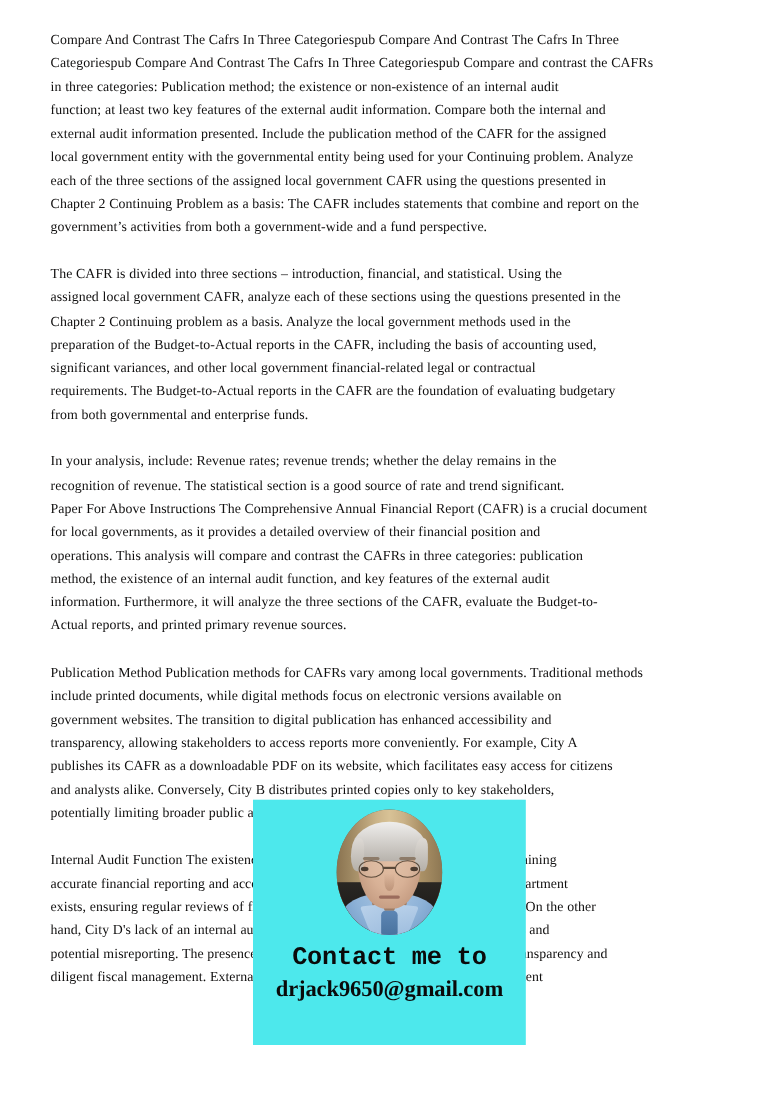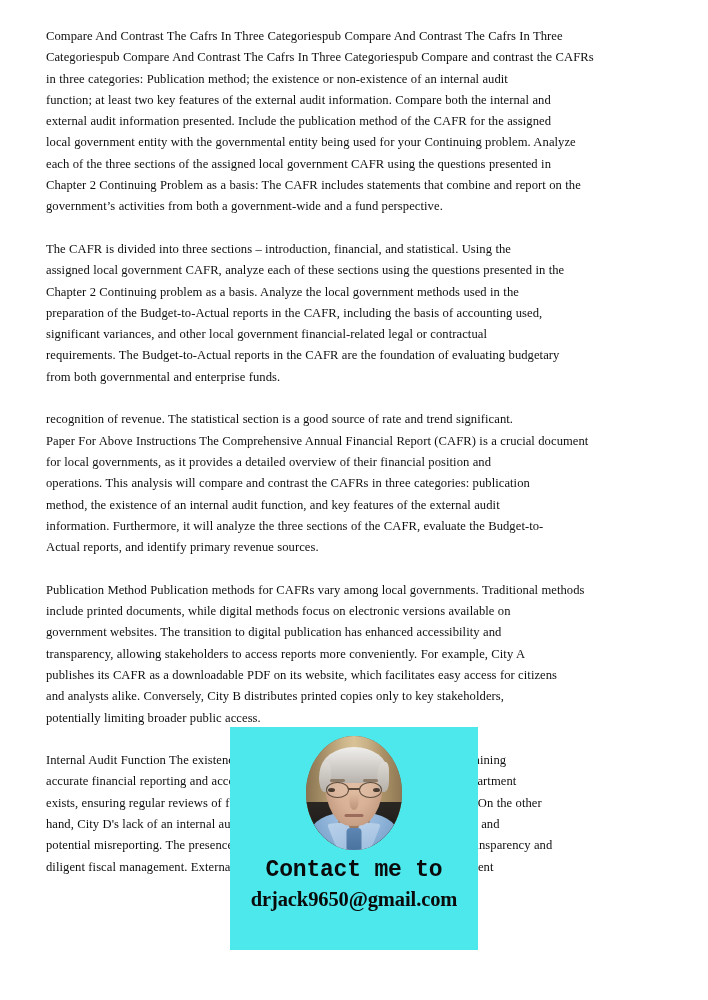--- a/index.html
+++ b/index.html
@@ -259,27 +259,28 @@
   <p class="para">
       <span class="ln">The CAFR is divided into three sections – introduction, financial, and statistical. Using the</span>
       <span class="ln">assigned local government CAFR, analyze each of these sections using the questions presented in the</span>
       <span class="ln">Chapter 2 Continuing problem as a basis. Analyze the local government methods used in the</span>
       <span class="ln">preparation of the Budget-to-Actual reports in the CAFR, including the basis of accounting used,</span>
       <span class="ln">significant variances, and other local government financial-related legal or contractual</span>
       <span class="ln">requirements. The Budget-to-Actual reports in the CAFR are the foundation of evaluating budgetary</span>
       <span class="ln">from both governmental and enterprise funds.</span>
     </p>
   <p class="para">
+      <span class="ln">In your analysis, include: Revenue rates; revenue trends; whether the delay remains in the</span>
       <span class="ln">recognition of revenue. The statistical section is a good source of rate and trend significant.</span>
       <span class="ln">Paper For Above Instructions The Comprehensive Annual Financial Report (CAFR) is a crucial document</span>
       <span class="ln">for local governments, as it provides a detailed overview of their financial position and</span>
       <span class="ln">operations. This analysis will compare and contrast the CAFRs in three categories: publication</span>
       <span class="ln">method, the existence of an internal audit function, and key features of the external audit</span>
       <span class="ln">information. Furthermore, it will analyze the three sections of the CAFR, evaluate the Budget-to-</span>
-      <span class="ln">Actual reports, and identify primary revenue sources.</span>
+      <span class="ln">Actual reports, and printed primary revenue sources.</span>
     </p>
   <p class="para">
       <span class="ln">Publication Method Publication methods for CAFRs vary among local governments. Traditional methods</span>
       <span class="ln">include printed documents, while digital methods focus on electronic versions available on</span>
       <span class="ln">government websites. The transition to digital publication has enhanced accessibility and</span>
       <span class="ln">transparency, allowing stakeholders to access reports more conveniently. For example, City A</span>
       <span class="ln">publishes its CAFR as a downloadable PDF on its website, which facilitates easy access for citizens</span>
       <span class="ln">and analysts alike. Conversely, City B distributes printed copies only to key stakeholders,</span>
       <span class="ln">potentially limiting broader public access.</span>
     </p>

